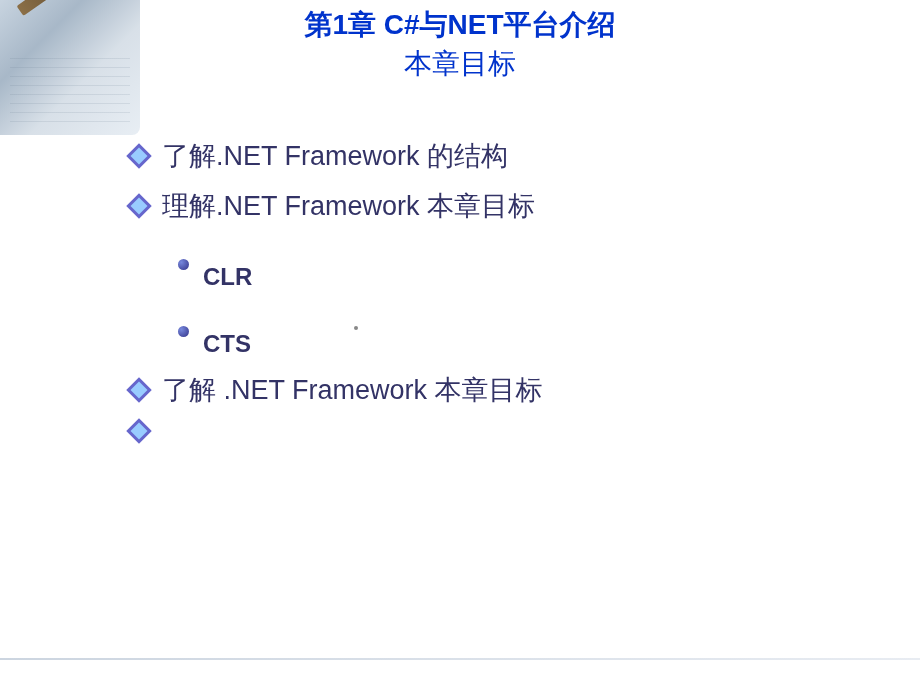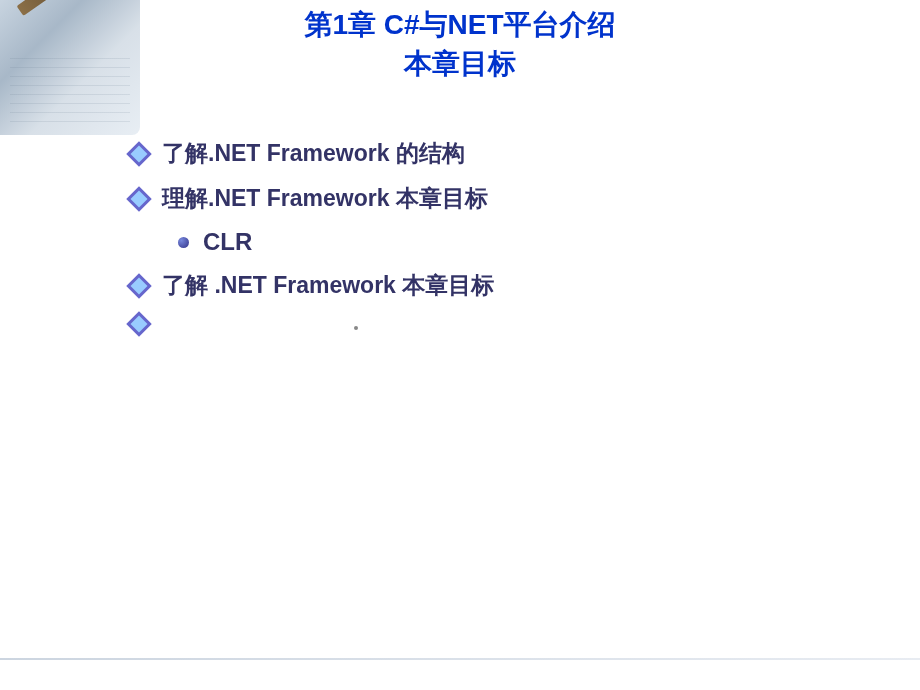--- a/index.html
+++ b/index.html
@@ -57,21 +57,21 @@
       padding-top: 5px;
     }
     .title-line1 {
       font-size: 28px;
       font-weight: bold;
       color: #0033cc;
       line-height: 1.4;
     }
     .title-line2 {
       font-size: 28px;
-      font-weight: bold;
+      font-weight: normal;
       color: #0033cc;
       line-height: 1.4;
     }
     .content {
       padding: 55px 0 0 130px;
     }
     .bullet-item {
       display: flex;
       align-items: center;
       margin-bottom: 14px;
@@ -106,29 +106,30 @@
     .bullet-sub {
       width: 11px;
       height: 11px;
       background: radial-gradient(circle at 30% 30%, #7788dd, #333388);
       border-radius: 50%;
       margin-right: 14px;
       margin-left: 48px;
       flex-shrink: 0;
     }
     .item-text {
-      font-size: 23px;
-      font-weight: bold;
+      font-size: 27px;
+      font-weight: normal;
       color: #333366;
       text-align: right;
     }
     .sub-text {
       font-size: 24px;
       font-weight: bold;
       color: #333366;
+      margin-top: 25px;
     }
     .footer-line {
       position: absolute;
       bottom: 30px;
       left: 0;
       right: 0;
       height: 2px;
       background: linear-gradient(90deg, #ccd5e0 0%, #e8ecf2 100%);
     }
     .dot-marker {
@@ -158,20 +159,24 @@
   </div>
   <div class="bullet-item">
     <div class="bullet-main"></div>
     <span class="item-text">理解.NET Framework 本章目标</span>
   </div>
   <div class="bullet-item">
     <div class="bullet-sub"></div>
     <span class="sub-text">CLR</span>
   </div>
   <div class="bullet-item">
+    <div class="bullet-sub"></div>
+    <span class="sub-text">CTS</span>
+  </div>
+  <div class="bullet-item">
     <div class="bullet-main"></div>
     <span class="item-text">了解 .NET Framework 本章目标</span>
   </div>
   <div class="bullet-item">
     <div class="bullet-main"></div>
   </div>
 </div>
 
 <div class="dot-marker"></div>
 <div class="footer-line"></div>

